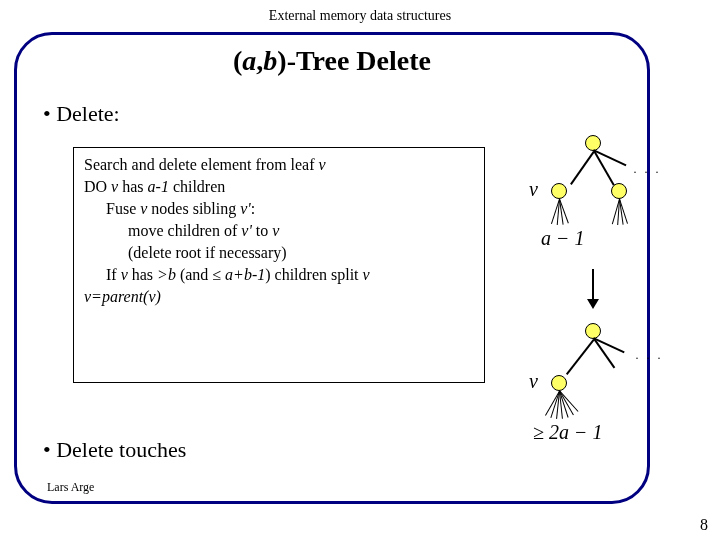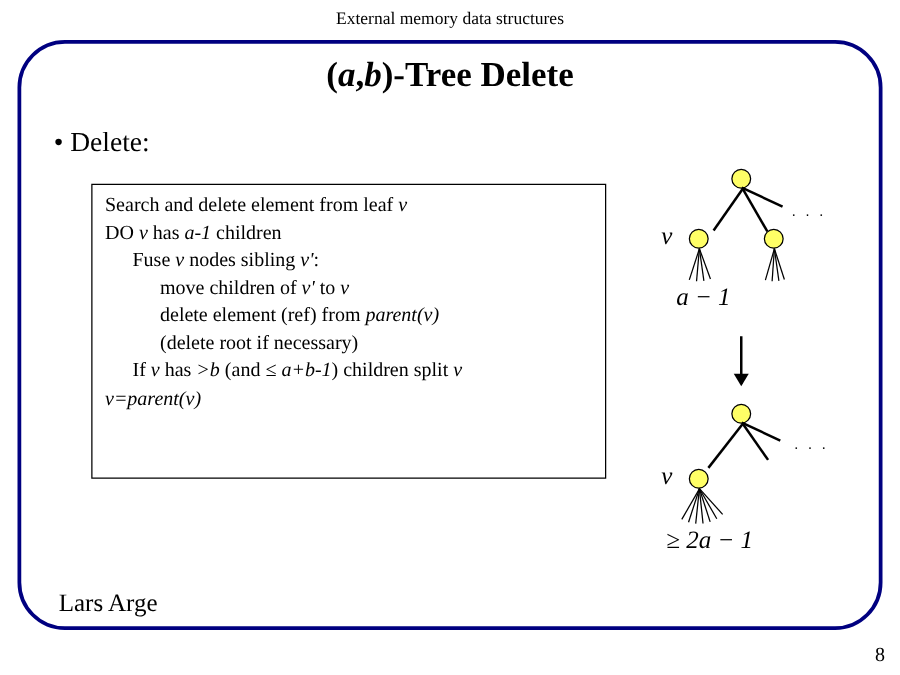--- a/index.html
+++ b/index.html
@@ -13,21 +13,21 @@
   }
   .header-text {
     text-align: center;
     font-size: 14px;
     padding-top: 8px;
   }
   .frame {
     position: absolute;
     left: 14px;
     top: 32px;
-    width: 692px;
+    width: 636px;
     height: 472px;
     border: 3px solid #000080;
     border-radius: 38px;
     box-sizing: border-box;
   }
   .title {
     text-align: center;
     font-size: 28px;
     font-weight: bold;
     margin-top: 10px;
@@ -58,21 +58,21 @@
     position: absolute;
     left: 195px;
     top: 400px;
     font-size: 20px;
     font-family: "Times New Roman", serif;
   }
   .footer-left {
     position: absolute;
     left: 30px;
     bottom: 6px;
-    font-size: 20px;
+    font-size: 12px;
   }
   .footer-right {
     position: absolute;
     right: 12px;
     bottom: 6px;
     font-size: 16px;
   }
   
   .diag {
     position: absolute;
@@ -148,30 +148,30 @@
     </span><br>
     <span>
       <span>DO </span><span class="ital">v</span><span> has </span><span class="ital">a-1</span><span> children</span>
     </span><br>
     <span class="ind1">
       <span>Fuse </span><span class="ital">v</span><span> nodes sibling </span><span class="ital">v'</span><span>:</span>
     </span>
     <span class="ind2">
       <span>move children of </span><span class="ital">v'</span><span> to </span><span class="ital">v</span>
     </span>
-    <span class="ind2">
-      <span>delete element (ref) from </span><span class="ital">parent(v)</span>
-    </span>
     <span class="ind2">(delete root if necessary)</span>
     <span class="ind1">
       <span>If </span><span class="ital">v</span><span> has </span><span class="ital">&gt;b</span><span> (and </span><span class="ital">≤ a+b-1</span><span>) children split </span><span class="ital">v</span>
     </span>
     <span class="ital">v=parent(v)</span>
   </div>
 
+  <div class="bullet bullet2">
+    <span>• Delete touches</span>
+  </div>
 
   <div class="diag diag1">
 
     <div class="node" style="left:70px;top:0;"></div>
 
     <div class="edge" style="left:78px;top:16px;width:2px;height:40px;transform:rotate(35deg);"></div>
     <div class="edge" style="left:78px;top:16px;width:2px;height:40px;transform:rotate(-30deg);"></div>
     <div class="edge" style="left:78px;top:16px;width:2px;height:36px;transform:rotate(-65deg);"></div>
     <div class="dots" style="left:118px;top:30px;">· · ·</div>
 

